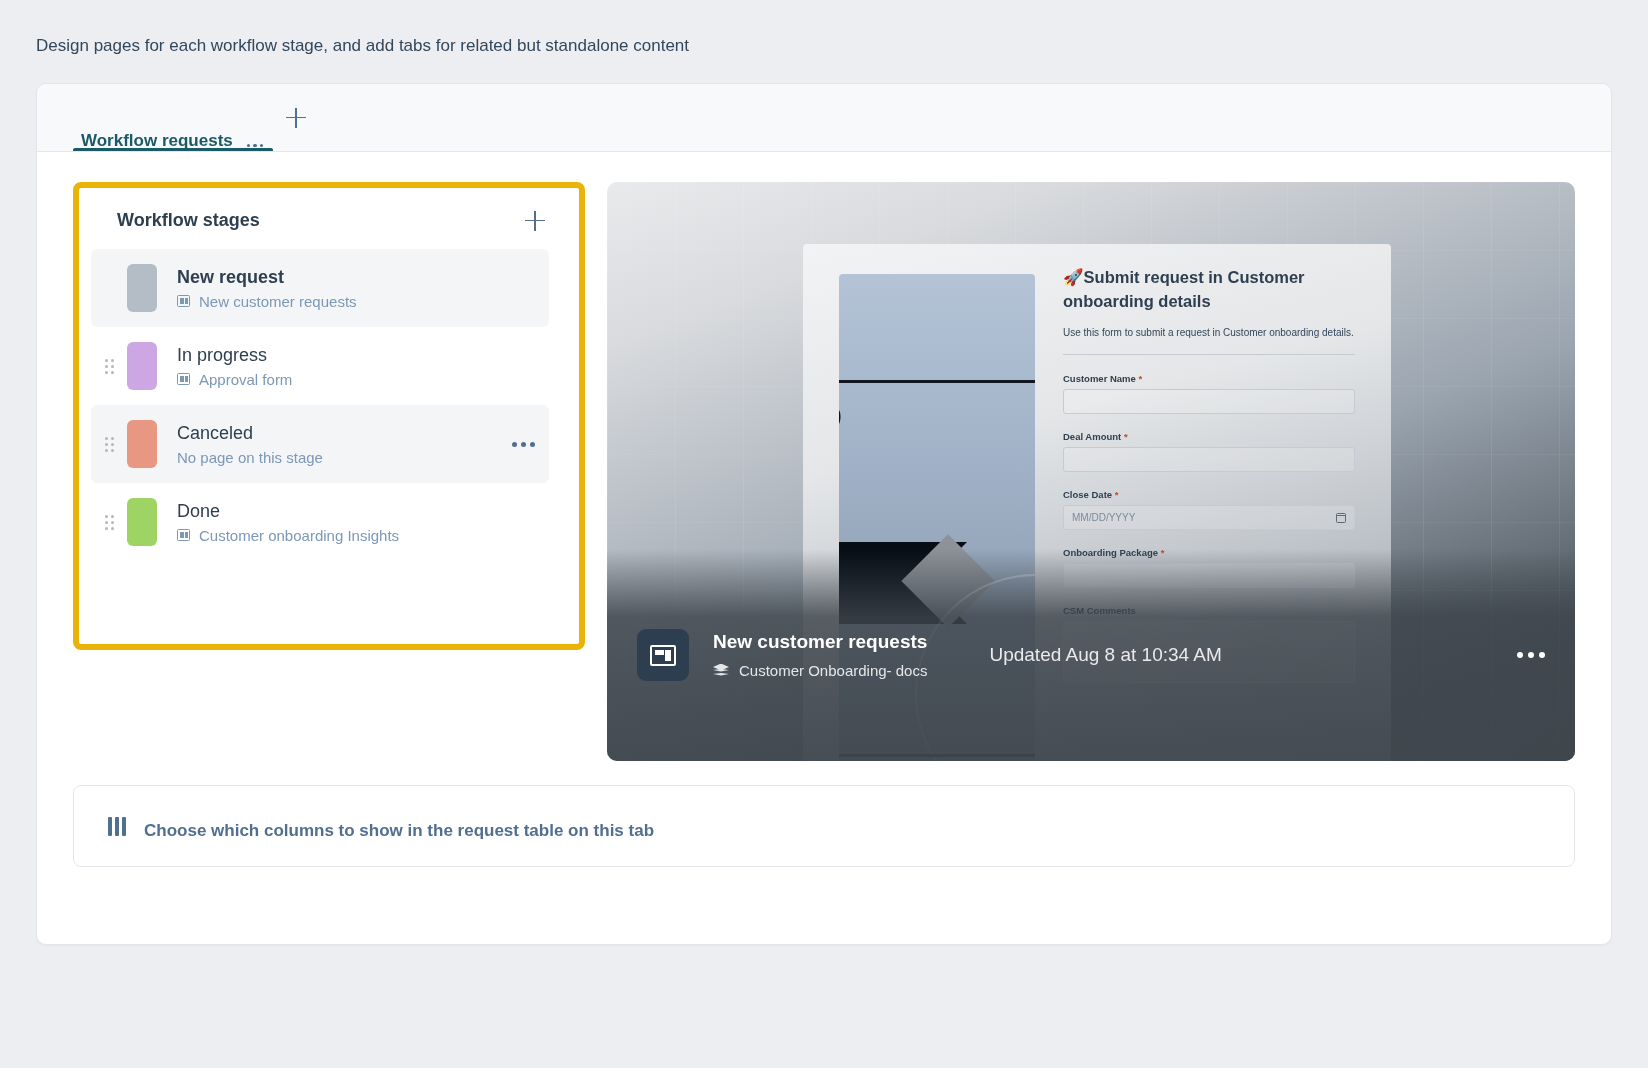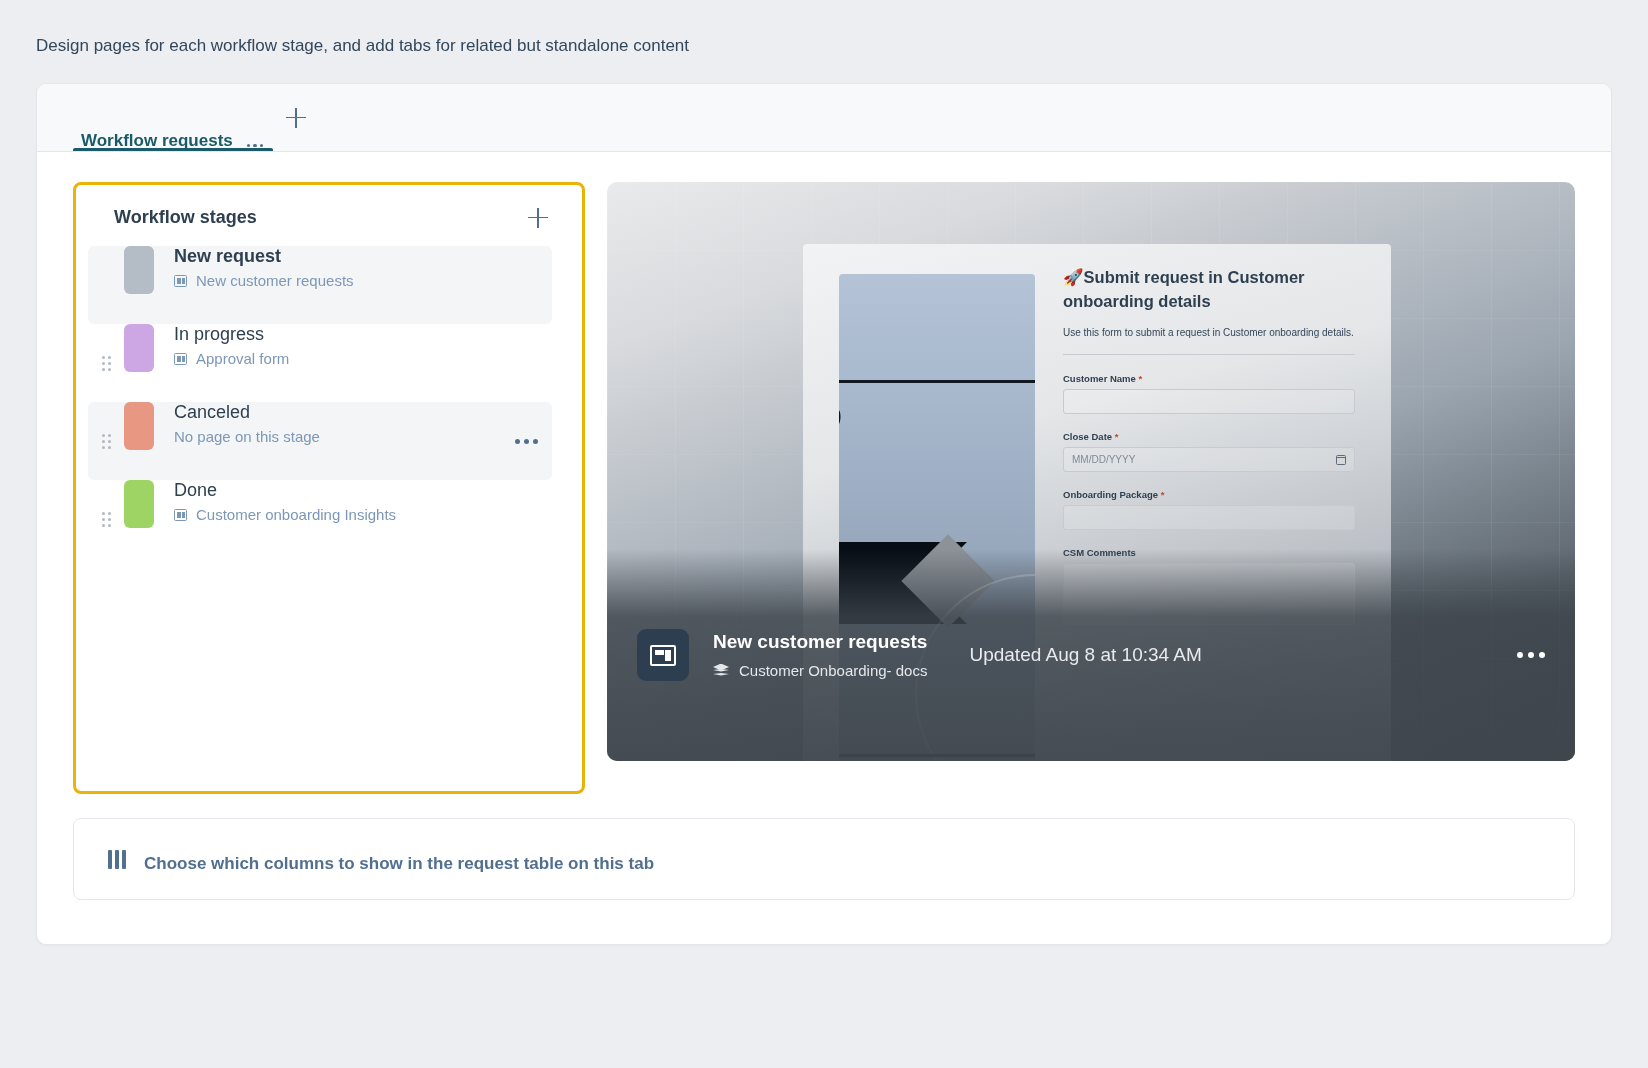--- a/index.html
+++ b/index.html
@@ -102,40 +102,41 @@
   .card-body {
     display: flex;
     gap: 22px;
     padding: 30px 36px 0 36px;
   }
 
   
   .stages-panel {
     width: 512px;
     flex: 0 0 512px;
-    border: 3px solid #eab308;
+    border: 6px solid #eab308;
     border-radius: 8px;
     background: #fff;
-    height: 612px;
+    height: 468px;
     padding: 22px 8px 0 0;
   }
   .stages-head {
     display: flex;
     align-items: center;
     justify-content: space-between;
     padding: 0 26px 0 38px;
     margin-bottom: 18px;
   }
   .stages-title {
     font-size: 18px; font-weight: bold; color: #2e3f50;
   }
   .stage-list { padding: 0 22px 0 12px; }
 
   .stage-row {
     display: flex;
+    align-items: center;
     gap: 0;
     height: 78px;
     border-radius: 6px;
     padding-right: 14px;
     position: relative;
   }
   .stage-row.highlight { background: #f4f5f7; }
 
   .drag-handle {
     width: 36px;
@@ -327,21 +328,21 @@
   .layers-icon span {
     position: absolute; left: 0; width: 16px; height: 5px;
     background: #e4e7ea; border-radius: 1px;
     transform: skewX(0deg);
   }
   .layers-icon .l1 { top: 0; clip-path: polygon(50% 0, 100% 50%, 50% 100%, 0 50%); height: 7px; }
   .layers-icon .l2 { top: 5px; height: 3px; clip-path: polygon(50% 20%, 100% 50%, 50% 100%, 0 50%); }
   .layers-icon .l3 { top: 9px; height: 3px; clip-path: polygon(50% 20%, 100% 50%, 50% 100%, 0 50%); }
 
   .ov-updated {
-    margin-left: 42px;
+    margin-left: 62px;
     font-size: 19px;
     color: #e8eaec;
   }
   .ov-more {
     margin-left: auto;
     display: flex; gap: 5px; align-items: center; cursor: pointer;
   }
   .ov-more i { width: 6px; height: 6px; border-radius: 50%; background: #ffffff; display:block; }
 
   
@@ -492,20 +493,24 @@
 
           <div class="doc-form">
             <div class="form-title">🚀Submit request in Customer onboarding details</div>
             <div class="form-desc">Use this form to submit a request in Customer onboarding details.</div>
 
             <div class="form-field">
               <span class="form-label"><span>Customer Name</span> <span class="req">*</span></span>
               <div class="form-input"></div>
             </div>
 
+            <div class="form-field">
+              <span class="form-label"><span>Deal Amount</span> <span class="req">*</span></span>
+              <div class="form-input"></div>
+            </div>
 
             <div class="form-field">
               <span class="form-label"><span>Close Date</span> <span class="req">*</span></span>
               <div class="form-input">
                 <span>MM/DD/YYYY</span>
                 <span class="cal-icon"></span>
               </div>
             </div>
 
             <div class="form-field">

